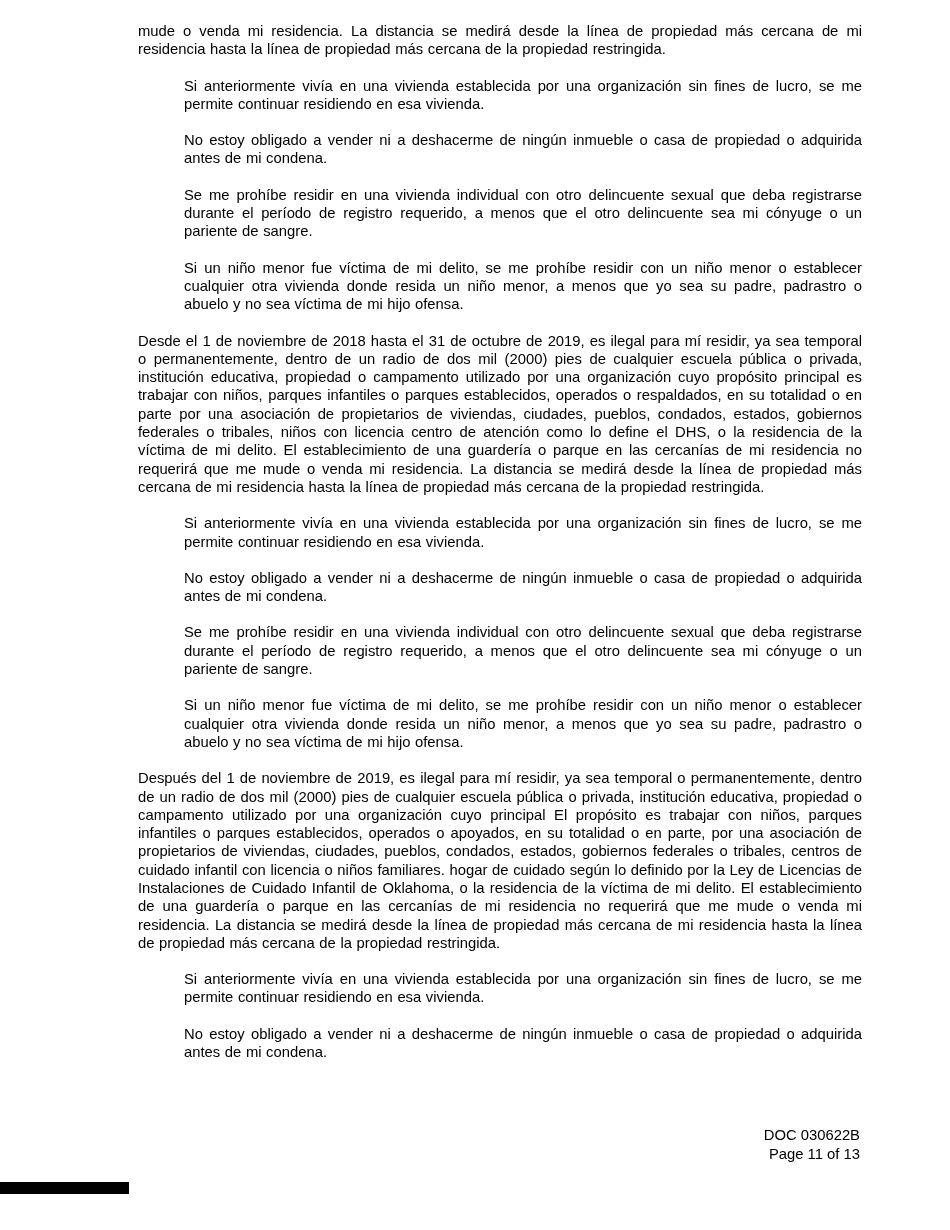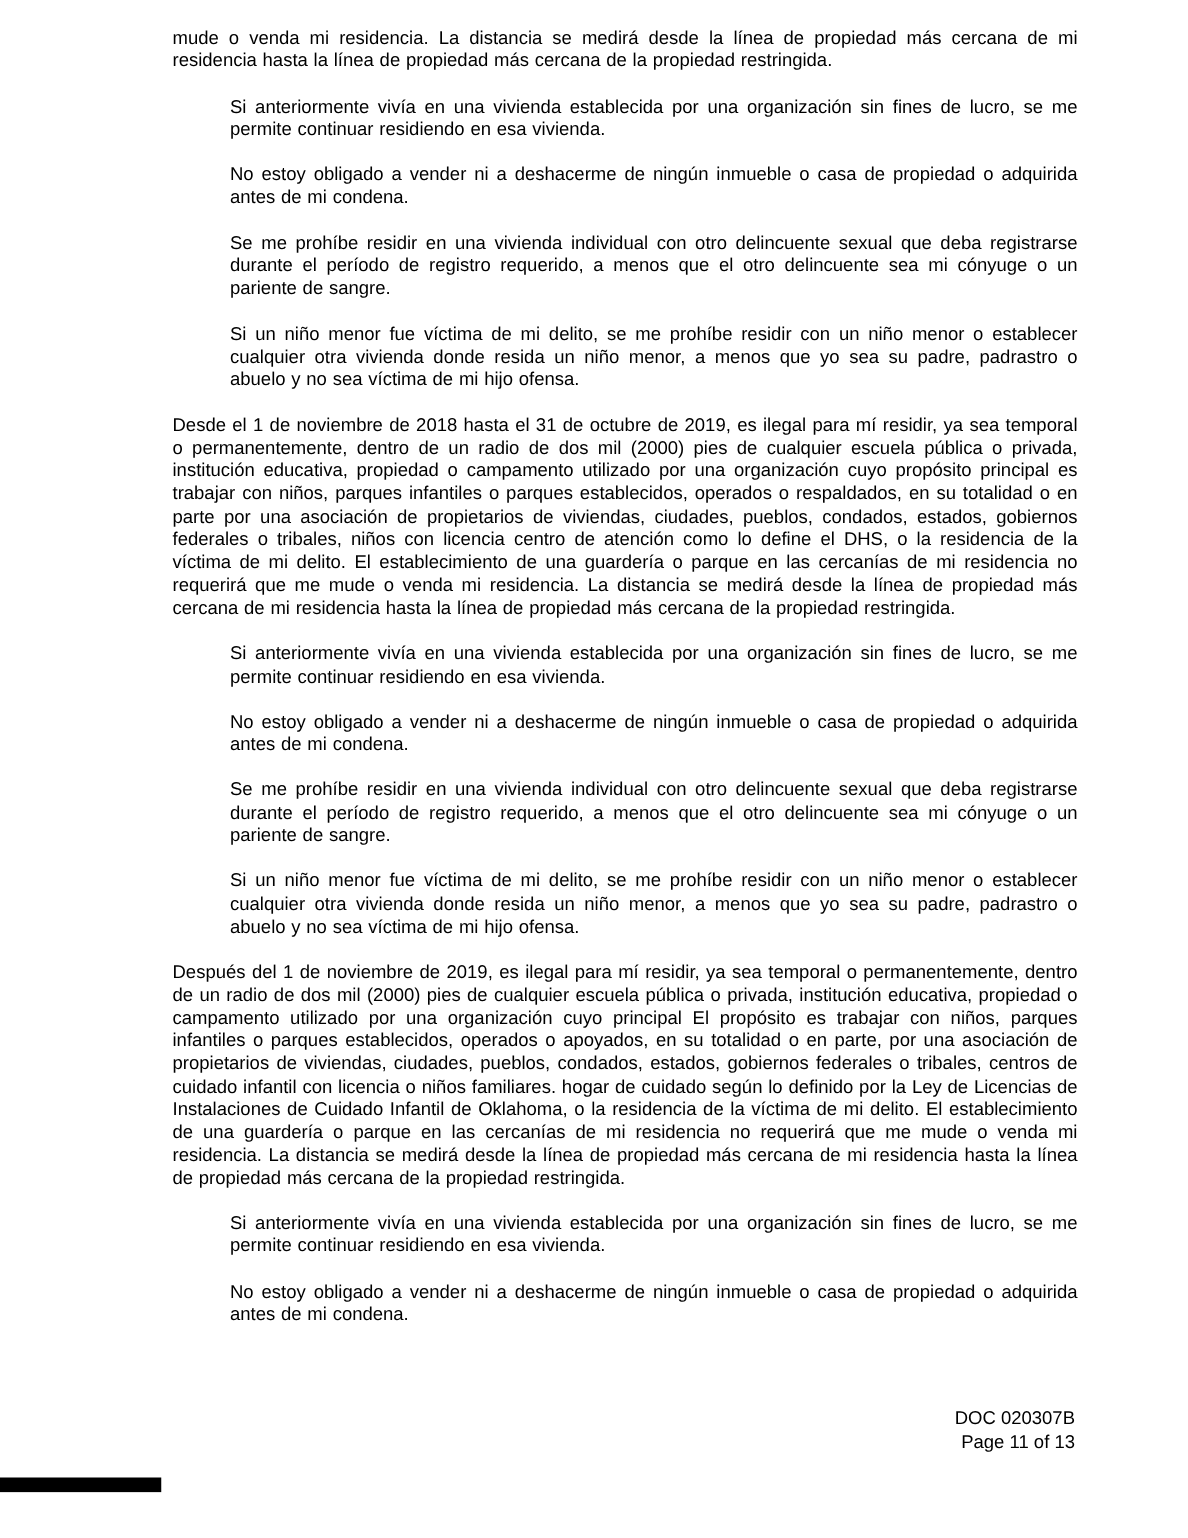--- a/index.html
+++ b/index.html
@@ -62,19 +62,19 @@
       <p class="indent">Si anteriormente vivía en una vivienda establecida por una organización sin fines de lucro, se me permite continuar residiendo en esa vivienda.</p>
       <p class="indent">No estoy obligado a vender ni a deshacerme de ningún inmueble o casa de propiedad o adquirida antes de mi condena.</p>
       <p class="indent">Se me prohíbe residir en una vivienda individual con otro delincuente sexual que deba registrarse durante el período de registro requerido, a menos que el otro delincuente sea mi cónyuge o un pariente de sangre.</p>
       <p class="indent">Si un niño menor fue víctima de mi delito, se me prohíbe residir con un niño menor o establecer cualquier otra vivienda donde resida un niño menor, a menos que yo sea su padre, padrastro o abuelo y no sea víctima de mi hijo ofensa.</p>
       <p>Después del 1 de noviembre de 2019, es ilegal para mí residir, ya sea temporal o permanentemente, dentro de un radio de dos mil (2000) pies de cualquier escuela pública o privada, institución educativa, propiedad o campamento utilizado por una organización cuyo principal El propósito es trabajar con niños, parques infantiles o parques establecidos, operados o apoyados, en su totalidad o en parte, por una asociación de propietarios de viviendas, ciudades, pueblos, condados, estados, gobiernos federales o tribales, centros de cuidado infantil con licencia o niños familiares. hogar de cuidado según lo definido por la Ley de Licencias de Instalaciones de Cuidado Infantil de Oklahoma, o la residencia de la víctima de mi delito. El establecimiento de una guardería o parque en las cercanías de mi residencia no requerirá que me mude o venda mi residencia. La distancia se medirá desde la línea de propiedad más cercana de mi residencia hasta la línea de propiedad más cercana de la propiedad restringida.</p>
       <p class="indent">Si anteriormente vivía en una vivienda establecida por una organización sin fines de lucro, se me permite continuar residiendo en esa vivienda.</p>
       <p class="indent">No estoy obligado a vender ni a deshacerme de ningún inmueble o casa de propiedad o adquirida antes de mi condena.</p>
     </div>
 
   <div class="page-footer">
-    <div>DOC 020307B</div>
+    <div>DOC 030622B</div>
     <div>Page 11 of 13</div>
   </div>
 
   <div class="scan-artifact-bar" style="background: rgb(0, 0, 0);"></div>
 
 </div>
 
 </body></html>

